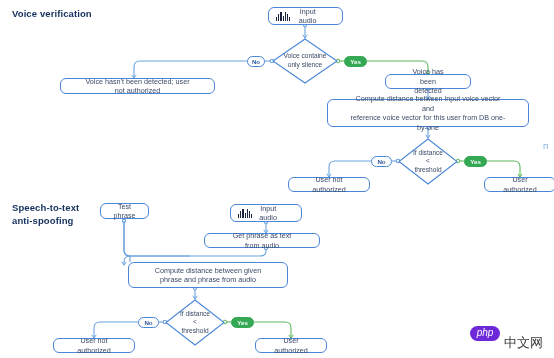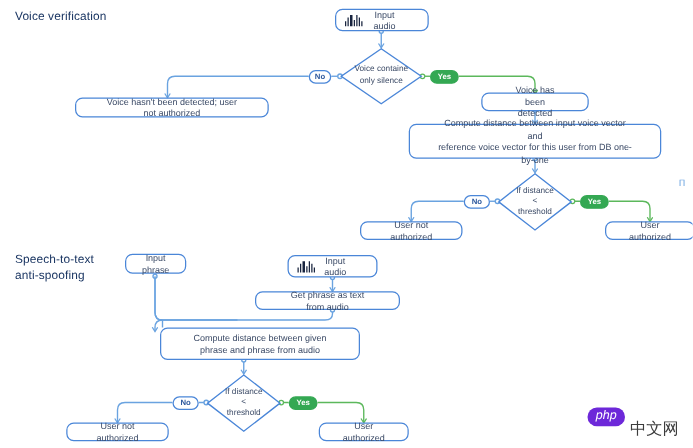--- a/index.html
+++ b/index.html
@@ -19,21 +19,21 @@
   }
   svg.wires {
     position: absolute;
     left: 0; top: 0;
     width: 554px; height: 358px;
     pointer-events: none;
   }
   .section-title {
     position: absolute;
     font-size: 9.5px;
-    font-weight: normal;
+    font-weight: bold;
     color: #14305e;
     line-height: 12.5px;
     letter-spacing: 0.1px;
     white-space: pre-line;
   }
   .node {
     position: absolute;
     box-sizing: border-box;
     border: 1px solid #4a86d8;
     border-radius: 6px;
@@ -275,21 +275,21 @@
 
   <div class="node" style="left:288px; top:177px; width:82px; height:15px;">
     <span>User not authorized</span>
   </div>
 
   <div class="node" style="left:484px; top:177px; width:72px; height:15px;">
     <span>User authorized</span>
   </div>
 
   <div class="node" style="left:100px; top:203px; width:49px; height:16px;">
-    <span>Input phrase</span>
+    <span>Test phrase</span>
   </div>
 
   <div class="node with-icon" style="left:230px; top:204px; width:72px; height:18px;">
     <span class="wave-icon">
       <i></i>
         <i></i>
         <i></i>
         <i></i>
         <i></i>
         <i></i>

